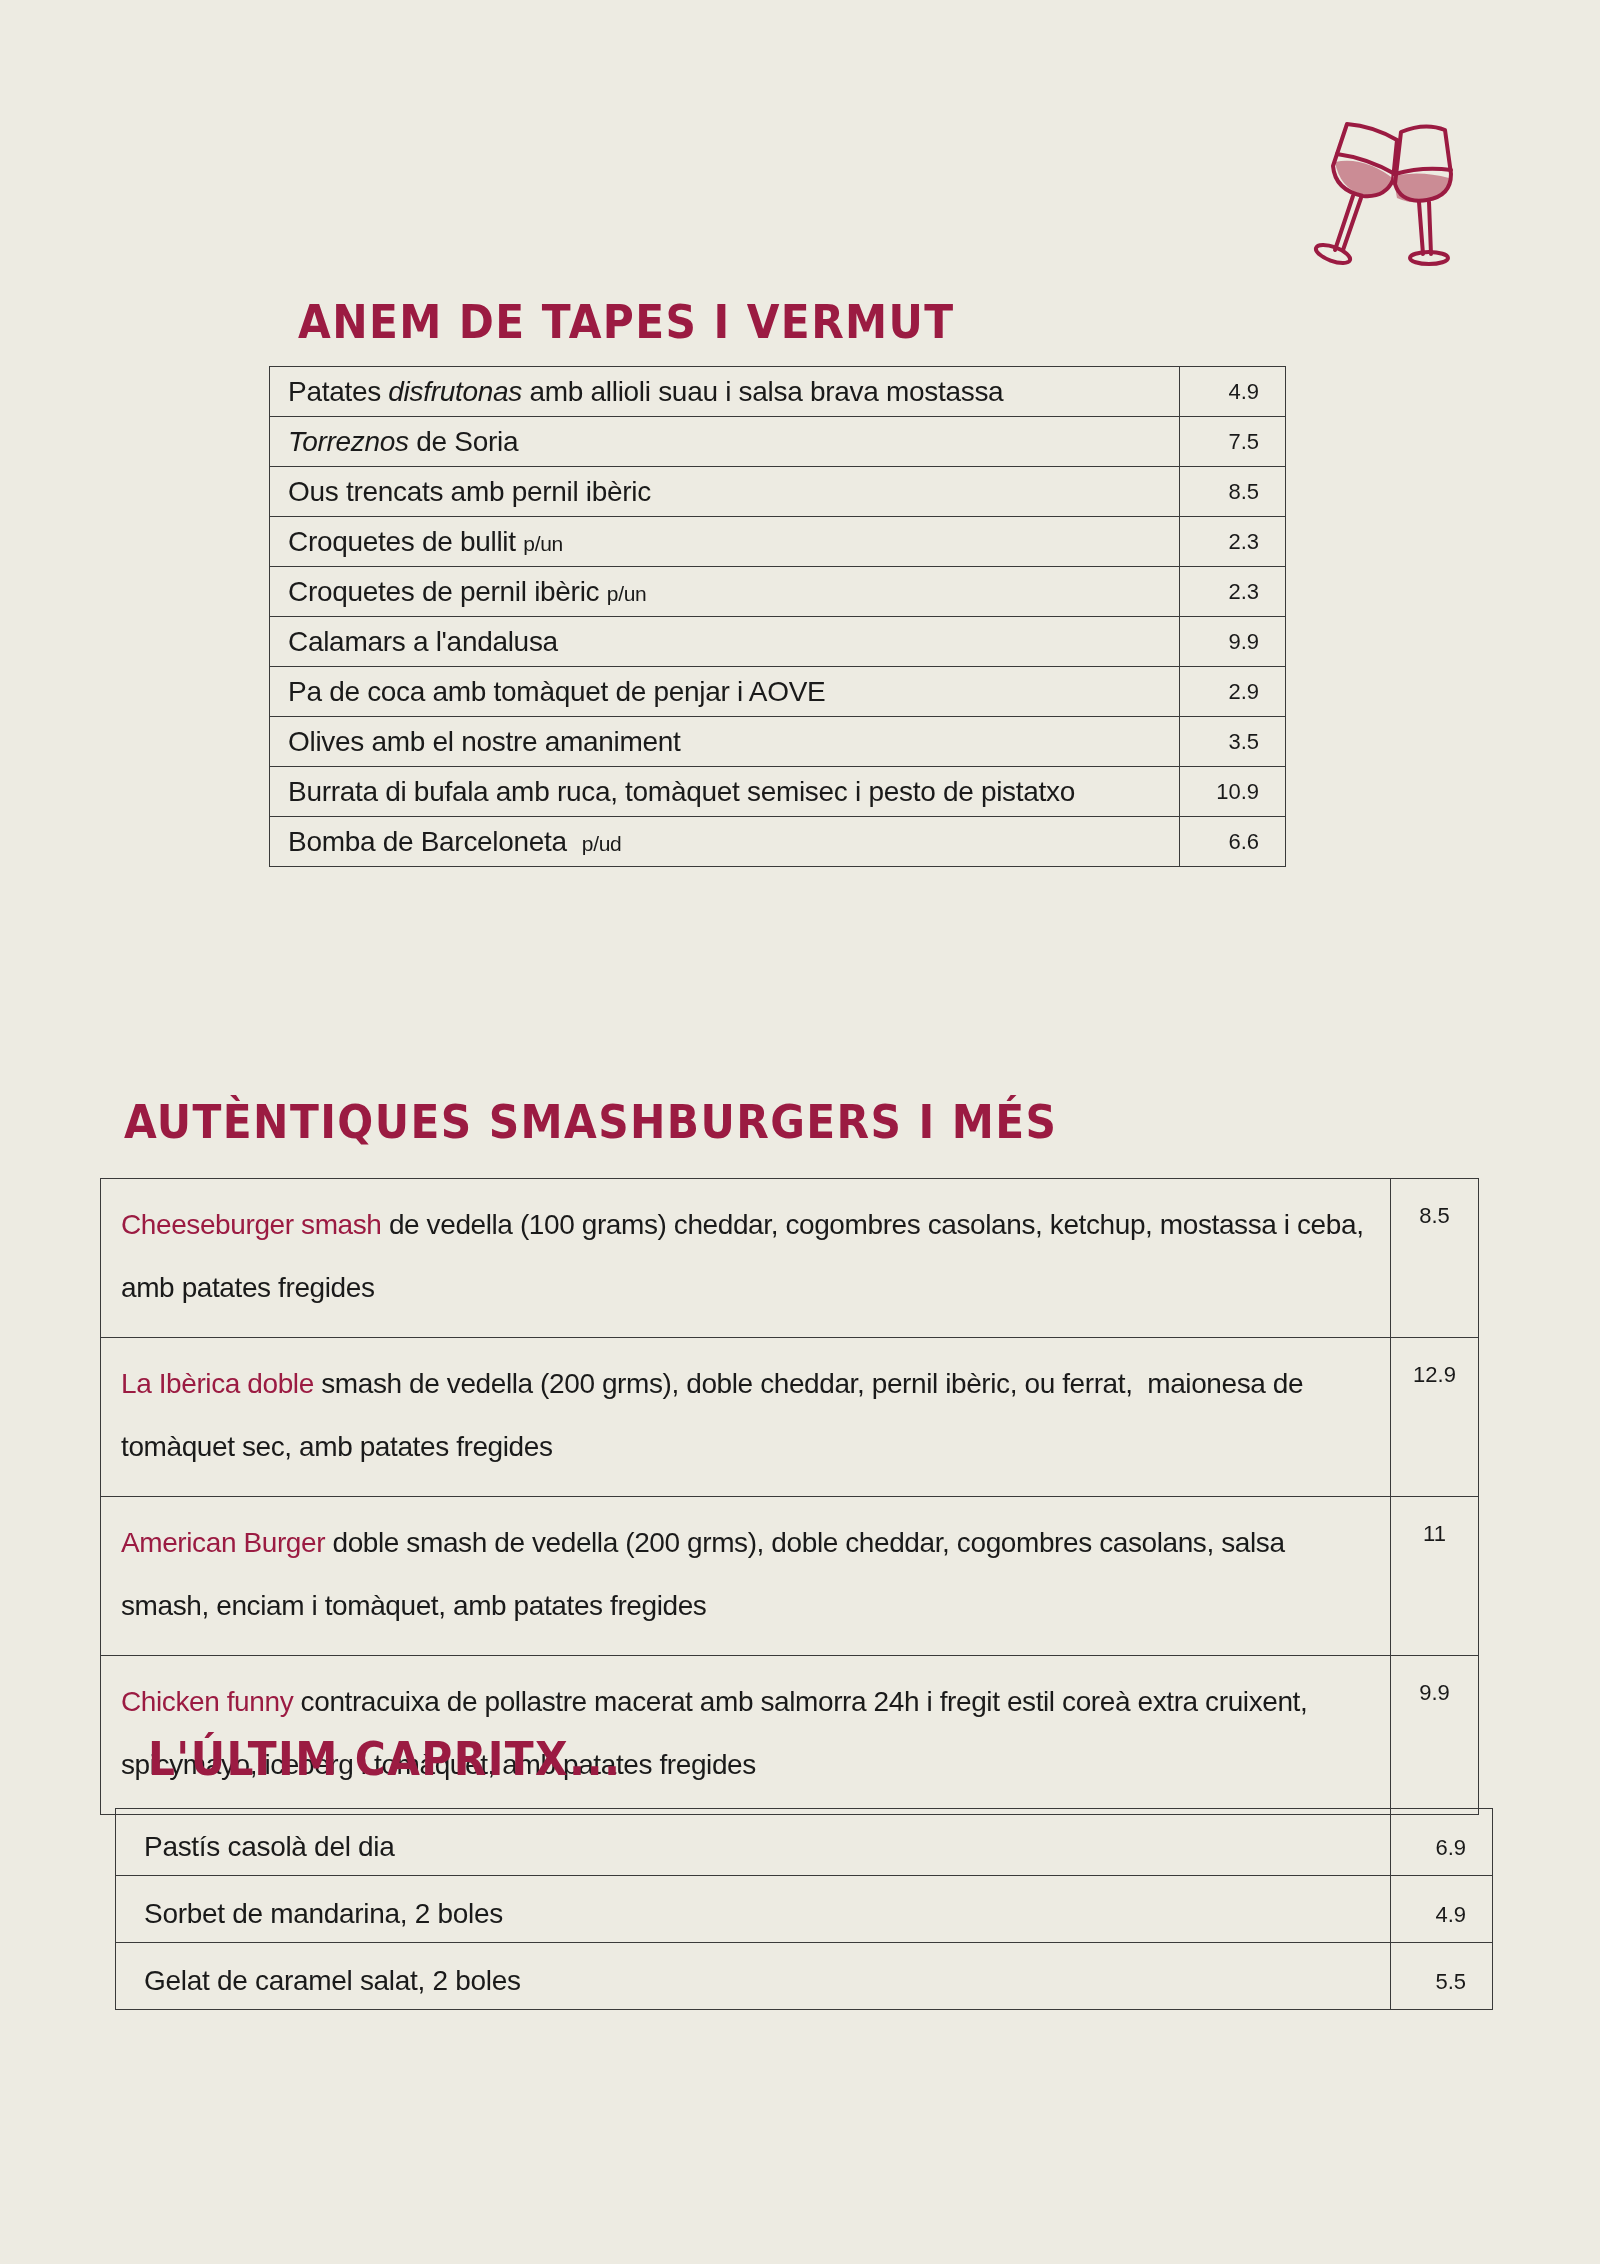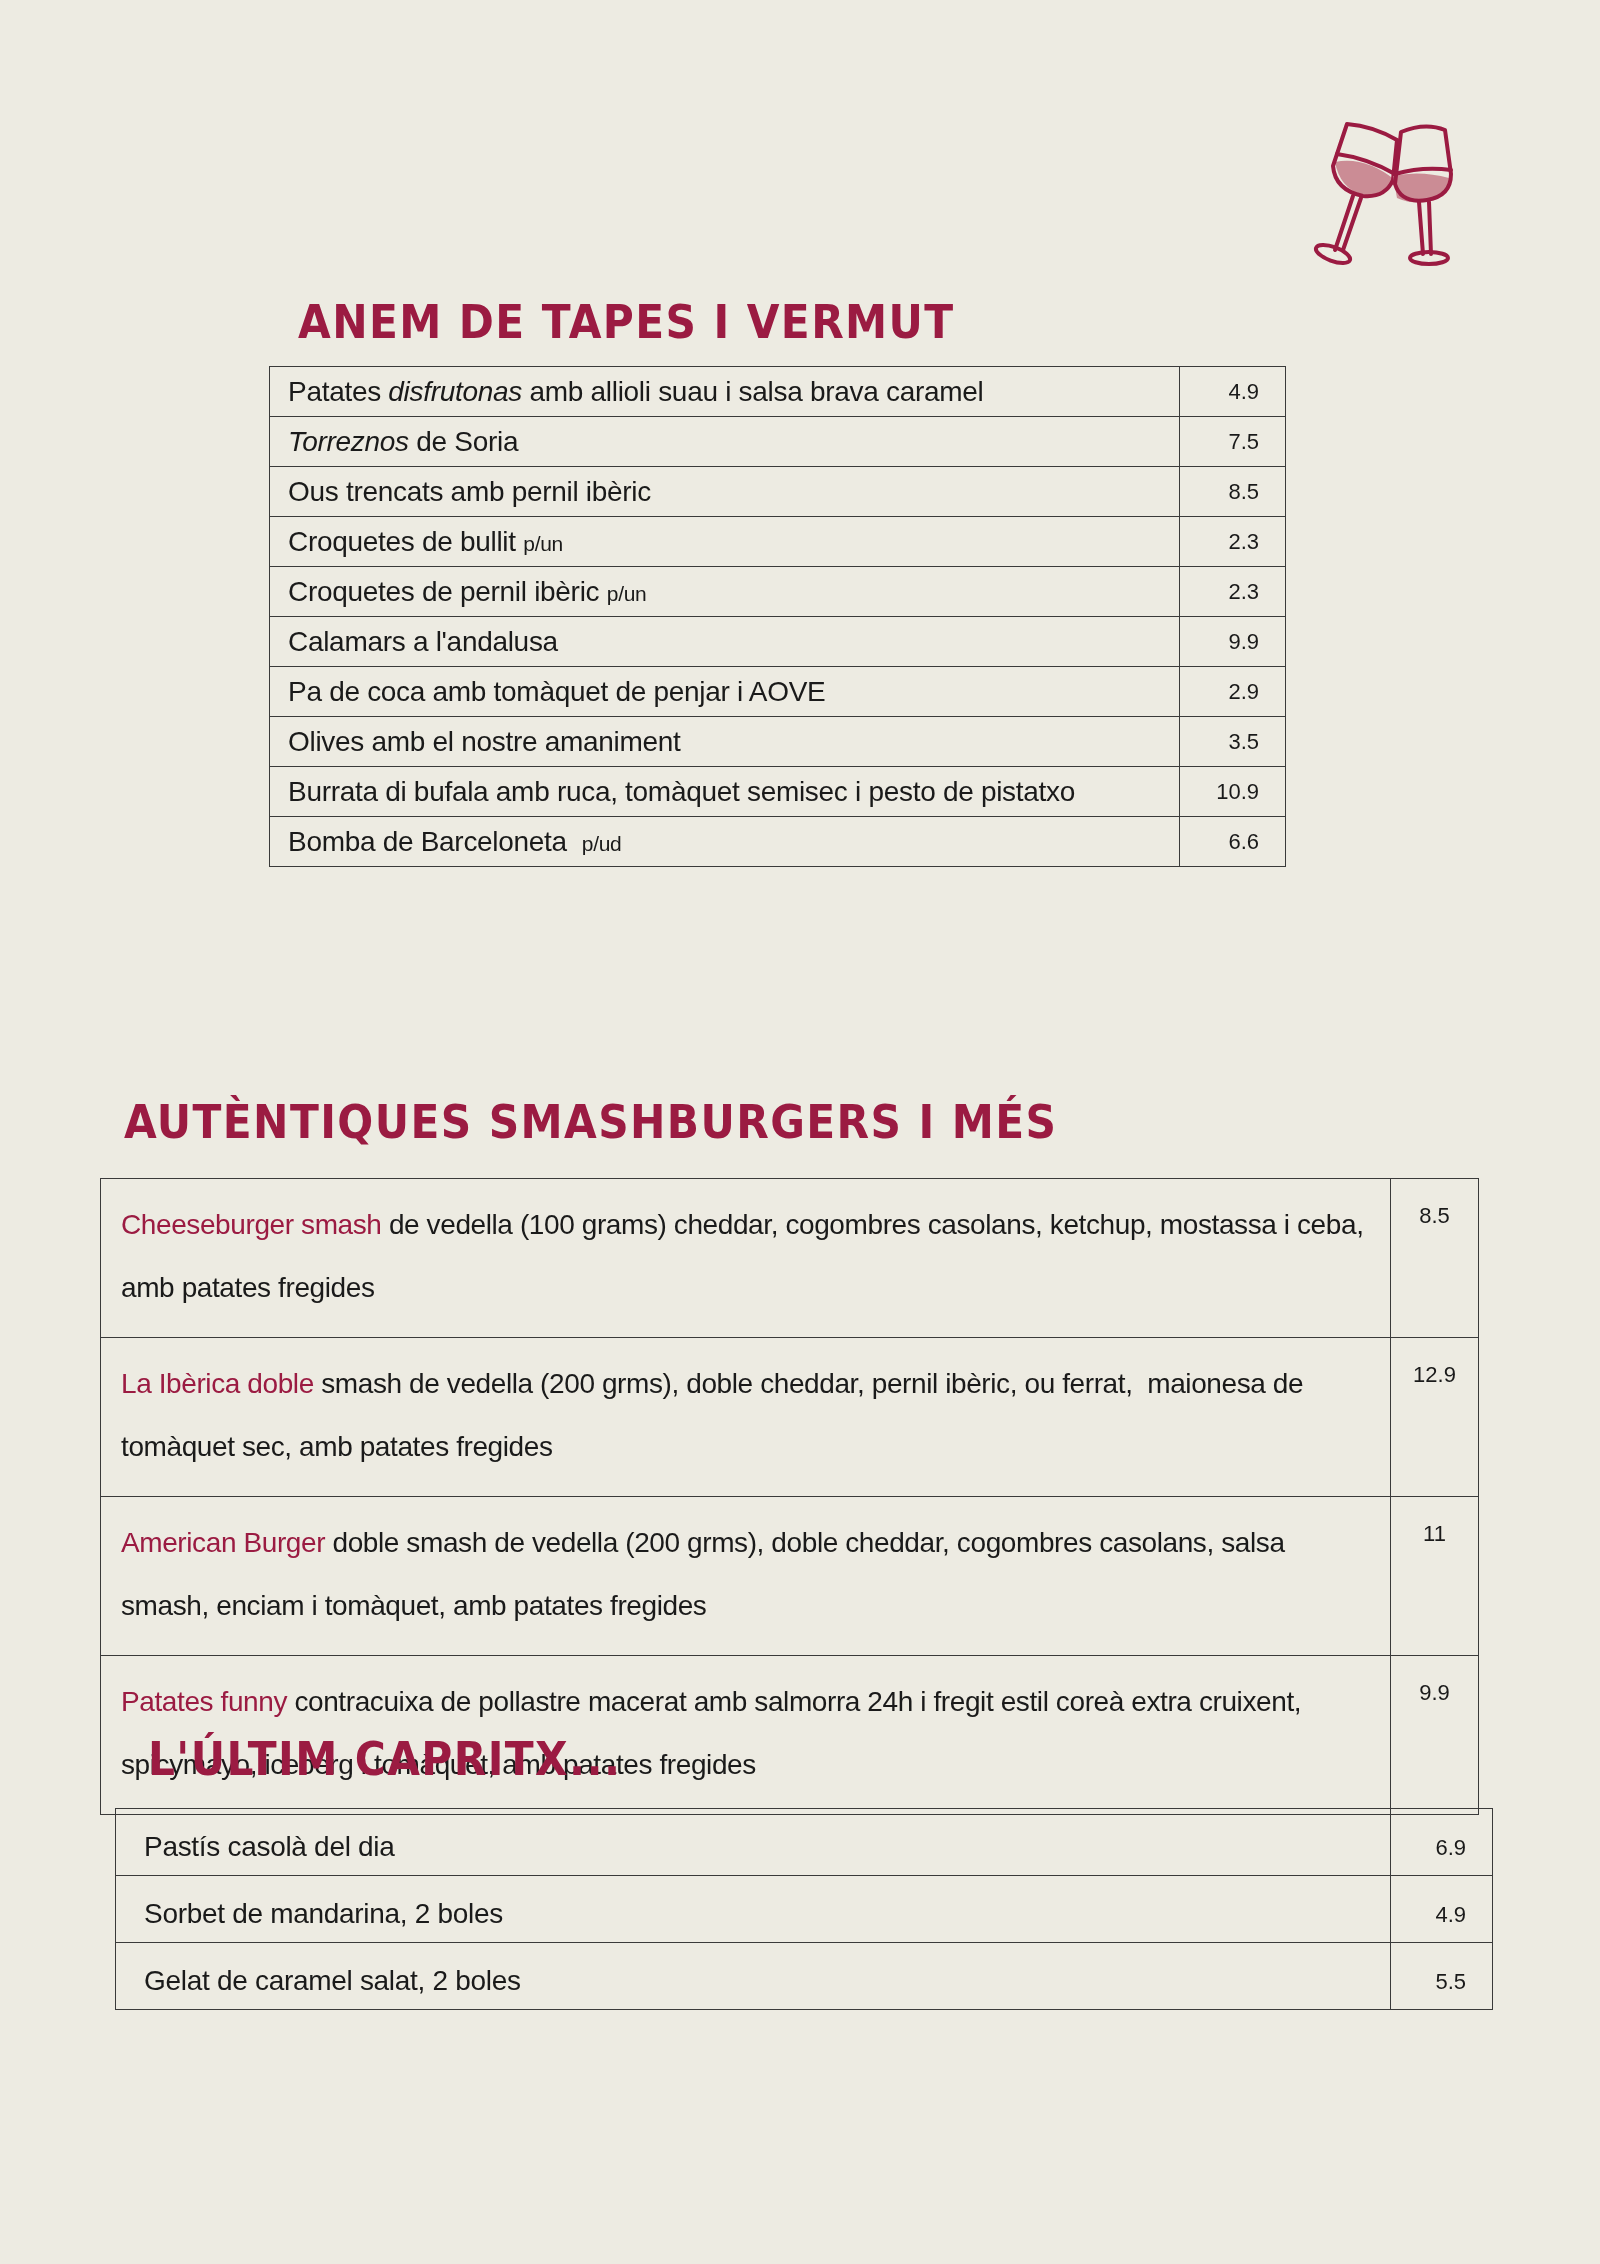--- a/index.html
+++ b/index.html
@@ -82,21 +82,21 @@
 
 <h2 class="section-title" style="left:298px; top:295px;">ANEM DE TAPES I VERMUT</h2>
 
 <table class="menu" id="tapes">
   <colgroup>
       <col class="c1">
       <col class="c2">
     </colgroup>
   <tbody id="tapes-body">
       <tr>
-        <td class="item-cell"><span style="white-space: pre;">Patates </span><em style="white-space: pre;">disfrutonas</em><span style="white-space: pre;"> amb allioli suau i salsa brava caramel</span></td>
+        <td class="item-cell"><span style="white-space: pre;">Patates </span><em style="white-space: pre;">disfrutonas</em><span style="white-space: pre;"> amb allioli suau i salsa brava mostassa</span></td>
         <td class="price-cell">4.9</td>
       </tr>
       <tr>
         <td class="item-cell"><em style="white-space: pre;">Torreznos</em><span style="white-space: pre;"> de Soria</span></td>
         <td class="price-cell">7.5</td>
       </tr>
       <tr>
         <td class="item-cell"><span style="white-space: pre;">Ous trencats amb pernil ibèric</span></td>
         <td class="price-cell">8.5</td>
       </tr>
@@ -145,21 +145,21 @@
       </tr>
       <tr>
         <td class="bdesc"><span class="highlight">La Ibèrica doble</span><span style="white-space: pre-wrap; margin-top: 32px;"> smash de vedella (200 grms), doble cheddar, pernil ibèric, ou ferrat,  maionesa de tomàquet sec, amb patates fregides</span></td>
         <td class="bprice">12.9</td>
       </tr>
       <tr>
         <td class="bdesc"><span class="highlight">American Burger</span><span style="white-space: pre-wrap;"> doble smash de vedella (200 grms), doble cheddar, cogombres casolans, salsa smash, enciam i tomàquet, amb patates fregides</span></td>
         <td class="bprice">11</td>
       </tr>
       <tr>
-        <td class="bdesc"><span class="highlight">Patates funny</span><span style="white-space: pre-wrap;"> contracuixa de pollastre macerat amb salmorra 24h i fregit estil coreà extra cruixent, spicymayo, iceberg i tomàquet, amb patates fregides</span></td>
+        <td class="bdesc"><span class="highlight">Chicken funny</span><span style="white-space: pre-wrap;"> contracuixa de pollastre macerat amb salmorra 24h i fregit estil coreà extra cruixent, spicymayo, iceberg i tomàquet, amb patates fregides</span></td>
         <td class="bprice">9.9</td>
       </tr>
     </tbody>
 </table>
 
 <h2 class="section-title" style="left:148px; top:1732px;">L'ÚLTIM CAPRITX...</h2>
 
 <table class="menu" id="desserts">
   <colgroup>
       <col class="c1">

